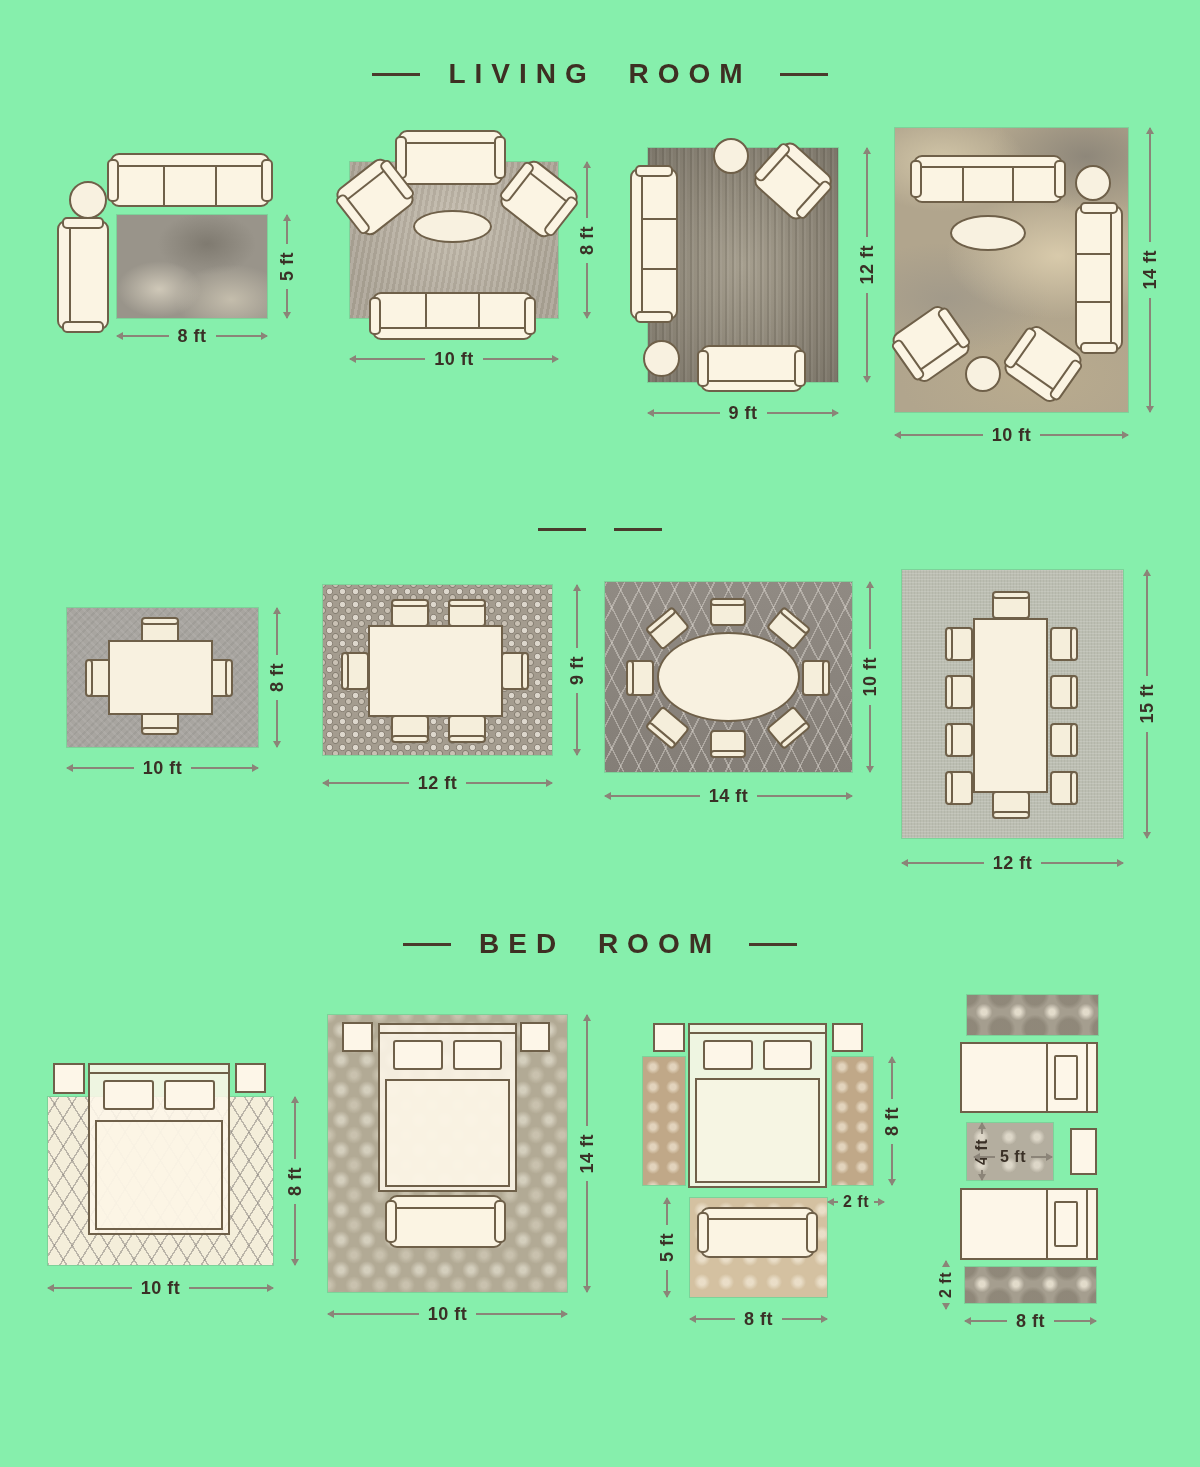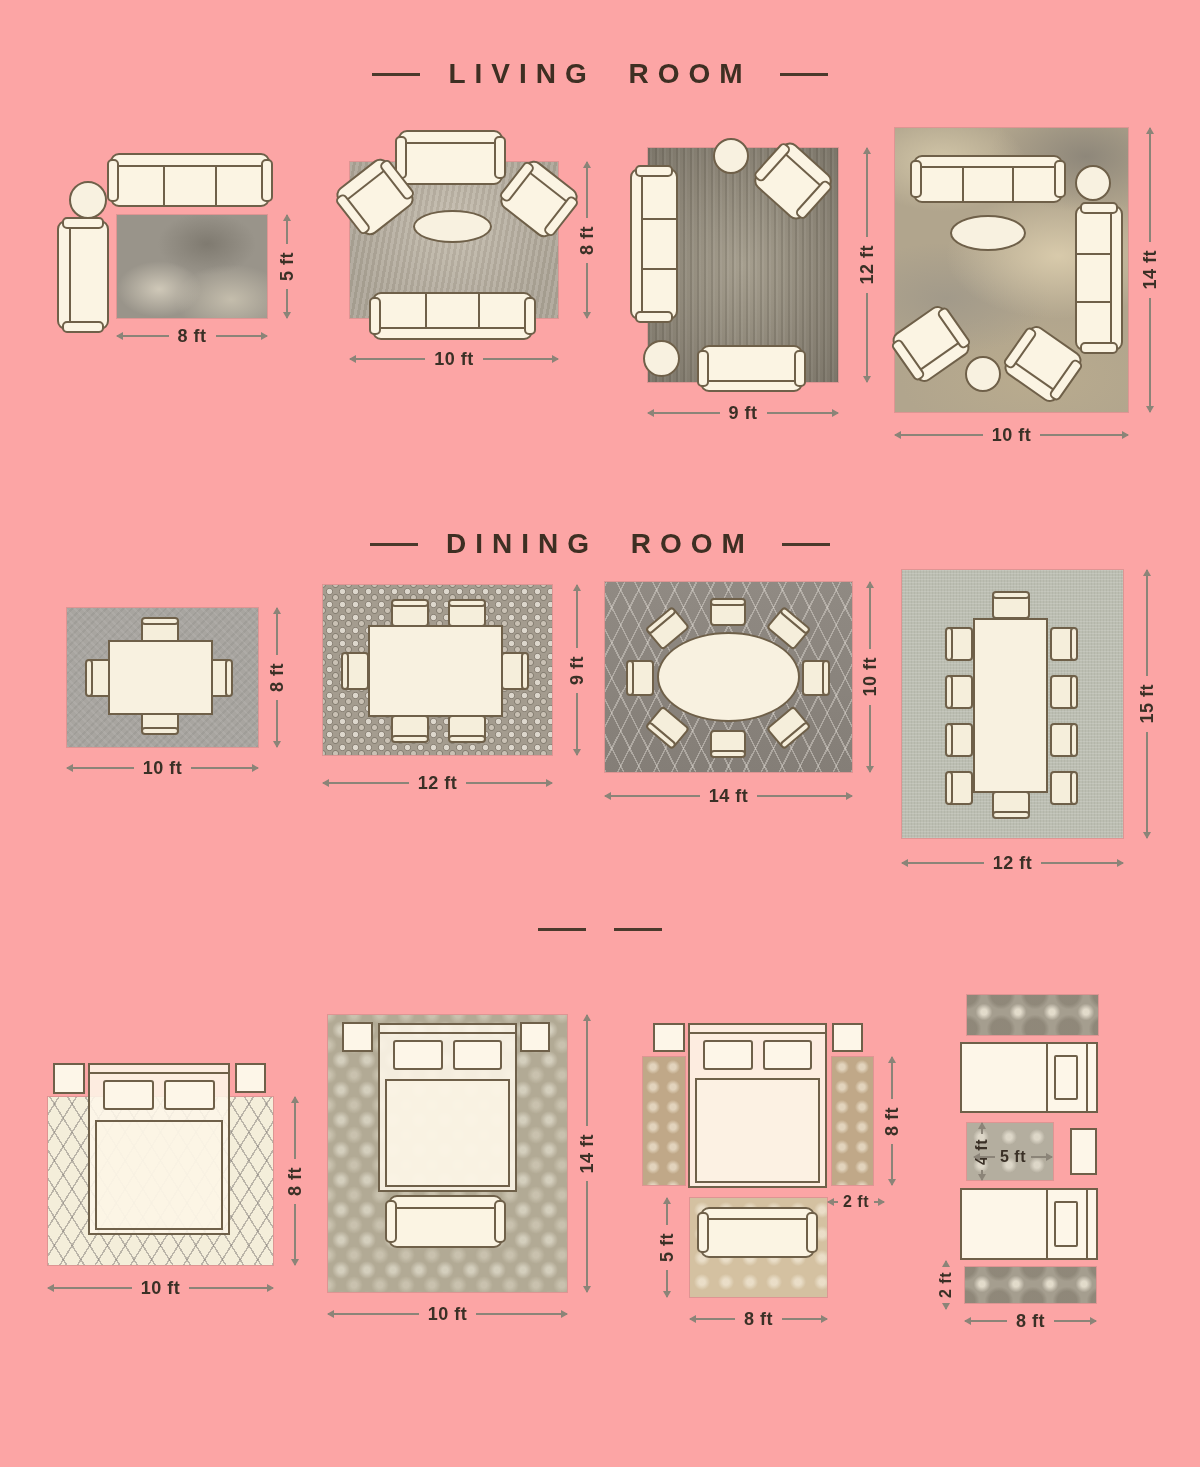--- a/index.html
+++ b/index.html
@@ -1,16 +1,16 @@
 <!DOCTYPE html>
 <html><head>
 <meta charset="utf-8">
 <style>
   html,body { margin:0; padding:0; background:#ffffff; }
-  #canvas { position:relative; width:1200px; height:1467px; background:#fca5a5;
+  #canvas { position:relative; width:1200px; height:1467px; background:#86efac;
             font-family:"Liberation Sans", sans-serif; overflow:hidden; }
   #canvas * { box-sizing:border-box; }
   i,b { display:block; font-style:normal; font-weight:normal; }
 
   
   .stitle { position:absolute; left:0; width:1200px; display:flex; justify-content:center;
             align-items:center; gap:28px; }
   .ttext  { font-size:28px; font-weight:700; letter-spacing:9px; word-spacing:16px; color:#3e2f23; }
   .tdash  { width:48px; height:3px; background:#4a3a2c; }
 
@@ -301,21 +301,20 @@
       </div>
     <div class="dimh" style="left:5px;top:304px;width:233px">
         <span class="ln a"></span>
         <span class="lbl">10 ft</span>
         <span class="ln b"></span>
       </div>
   </div>
 
   <div class="stitle" style="top:528px">
     <span class="tdash"></span>
-    <span class="ttext">DINING ROOM</span>
     <span class="tdash"></span>
   </div>
 
   <div class="lay" style="left:55px;top:595:px;width:250px;height:190px;top:595px">
     <div class="rug rx5" style="left:12px;top:13px;width:191px;height:139px"></div>
     <div class="chair bn" style="left:86px;top:24px;width:38px;height:26px"></div>
     <div class="chair be" style="left:150px;top:64px;width:26px;height:38px"></div>
     <div class="chair bs" style="left:86px;top:112px;width:38px;height:26px"></div>
     <div class="chair bw" style="left:32px;top:64px;width:26px;height:38px"></div>
     <div class="dtable" style="left:53px;top:45px;width:105px;height:75px"></div>
@@ -395,20 +394,21 @@
       </div>
     <div class="dimh" style="left:7px;top:287px;width:221px">
         <span class="ln a"></span>
         <span class="lbl">12 ft</span>
         <span class="ln b"></span>
       </div>
   </div>
 
   <div class="stitle" style="top:928px">
     <span class="tdash"></span>
+    <span class="ttext">BED ROOM</span>
     <span class="tdash"></span>
   </div>
 
   <div class="lay" style="left:40px;top:1055px;width:270px;height:245px">
     <div class="rug rx9" style="left:8px;top:42px;width:225px;height:168px"></div>
     <div class="nstand" style="left:13px;top:8px;width:32px;height:31px"></div>
     <div class="nstand" style="left:195px;top:8px;width:31px;height:30px"></div>
     <div class="bed" style="left:48px;top:8px;width:142px;height:172px">
         <i class="hb"></i>
         <i class="pr">

